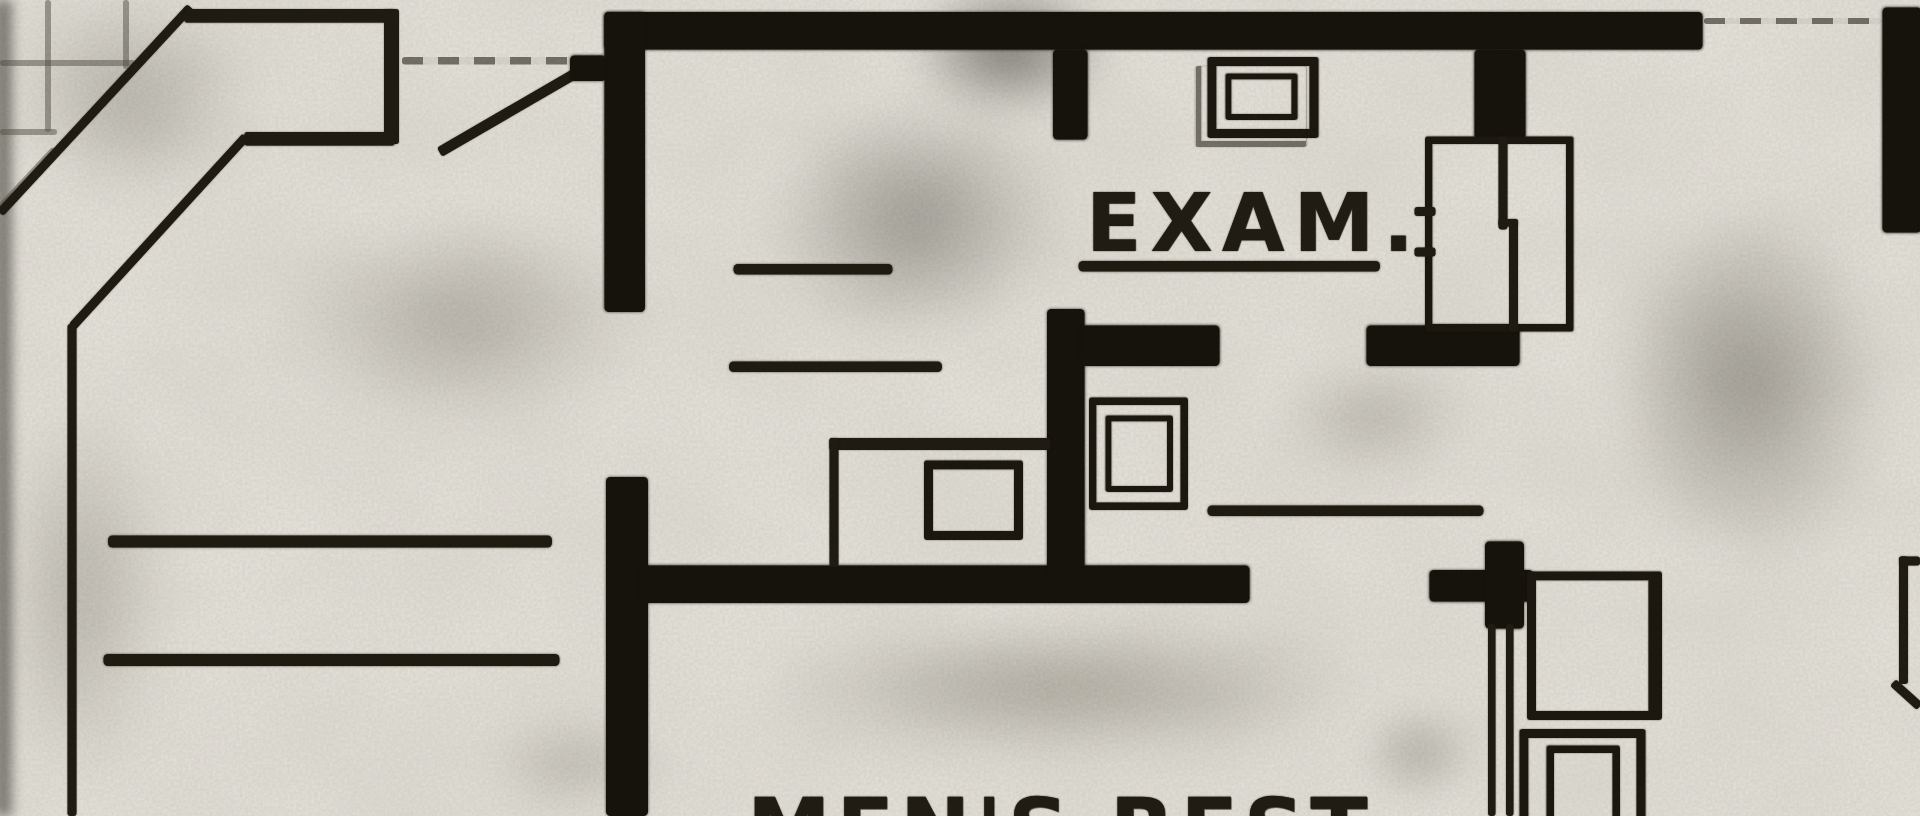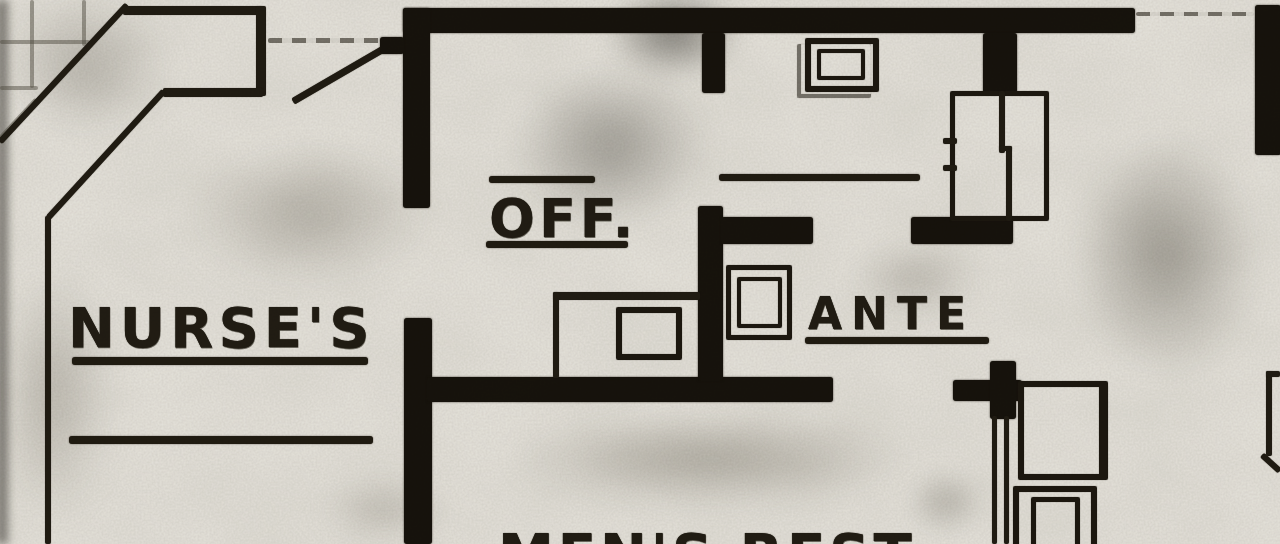--- a/index.html
+++ b/index.html
@@ -88,31 +88,29 @@
   <div class="box" style="left:737px;top:277px;width:45px;height:51px;border-width:4px;"></div>
 
   <div class="box" style="left:1018px;top:381px;width:90px;height:99px;border-width:6px 9px 6px 6px;"></div>
   <div class="box" style="left:1013px;top:486px;width:84px;height:70px;border-width:6px;"></div>
   <div class="box" style="left:1031px;top:497px;width:49px;height:60px;border-width:5px;"></div>
 
   <div class="line" style="left:1266px;top:371px;width:6px;height:85px;"></div>
   <div class="line" style="left:1266px;top:371px;width:14px;height:6px;"></div>
   <div class="line" style="left:1262px;top:452px;width:24px;height:6px;transform:rotate(42deg);"></div>
 
-  <div class="lbl" style="left:68px;top:300px;font-size:56px;letter-spacing:5px;">NURSE'S</div>
   <div class="ul" style="left:72px;top:357px;width:296px;height:8px;"></div>
   <div class="ul" style="left:69px;top:436px;width:304px;height:8px;"></div>
 
   <div class="ul" style="left:489px;top:176px;width:106px;height:7px;"></div>
-  <div class="lbl" style="left:489px;top:192px;font-size:54px;letter-spacing:4px;">OFF.</div>
   <div class="ul" style="left:486px;top:241px;width:142px;height:7px;"></div>
 
+  <div class="lbl" style="left:724px;top:122px;font-size:54px;letter-spacing:6px;">EXAM.</div>
   <div class="ul" style="left:719px;top:174px;width:201px;height:7px;"></div>
 
-  <div class="lbl" style="left:808px;top:292px;font-size:44px;letter-spacing:9px;">ANTE</div>
   <div class="ul" style="left:805px;top:337px;width:184px;height:7px;"></div>
 
   <div class="lbl" style="left:498px;top:526px;font-size:56px;letter-spacing:4px;">MEN'S REST</div>
 
   <svg class="grain" width="1280" height="544">
     <filter id="grainF">
       <feTurbulence type="fractalNoise" baseFrequency="0.5" numOctaves="2" seed="7"></feTurbulence>
       <feColorMatrix type="matrix" values="0 0 0 0 0.45  0 0 0 0 0.44  0 0 0 0 0.40  0 0 0 0.55 0"></feColorMatrix>
     </filter>
     <filter id="blotchF">

